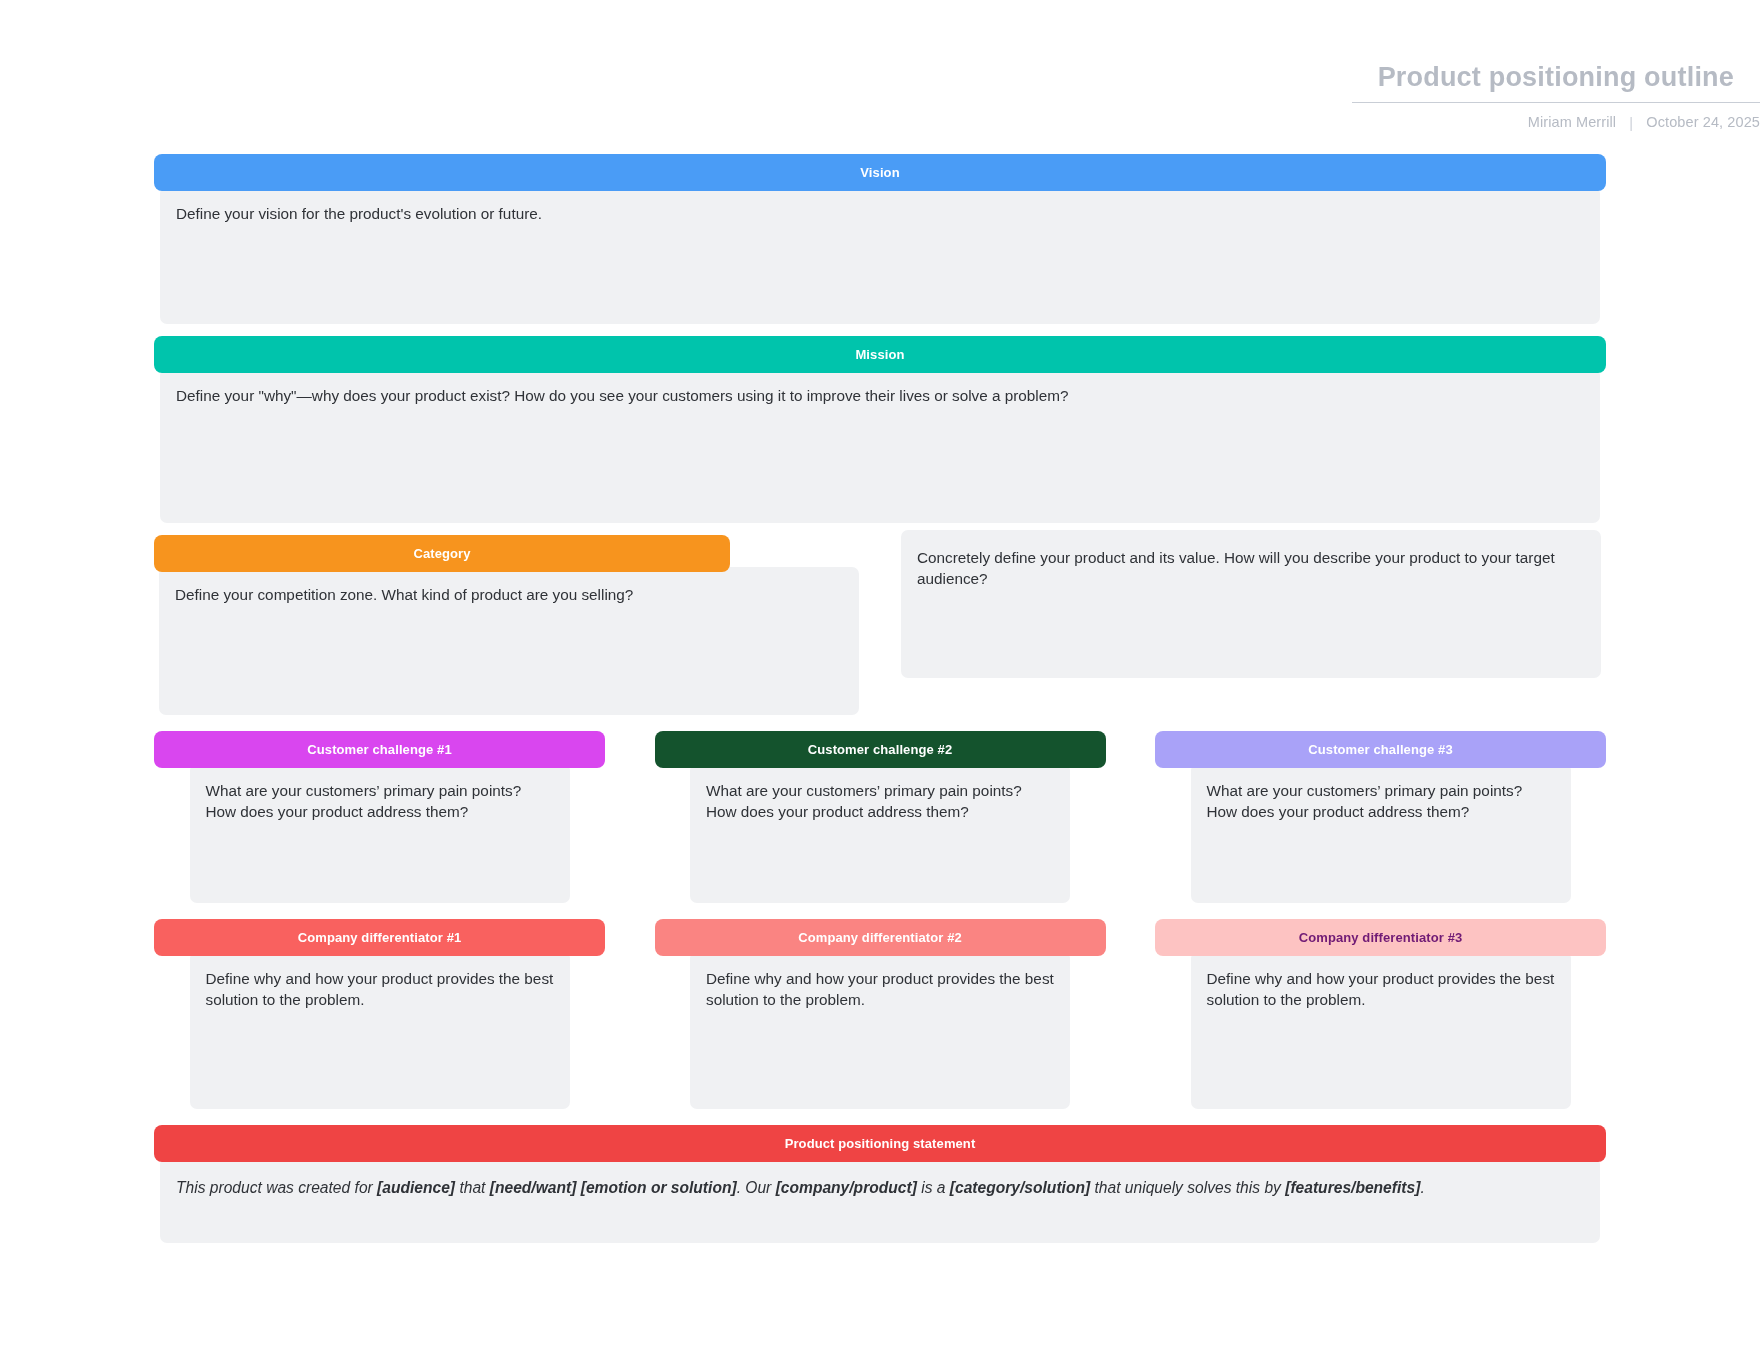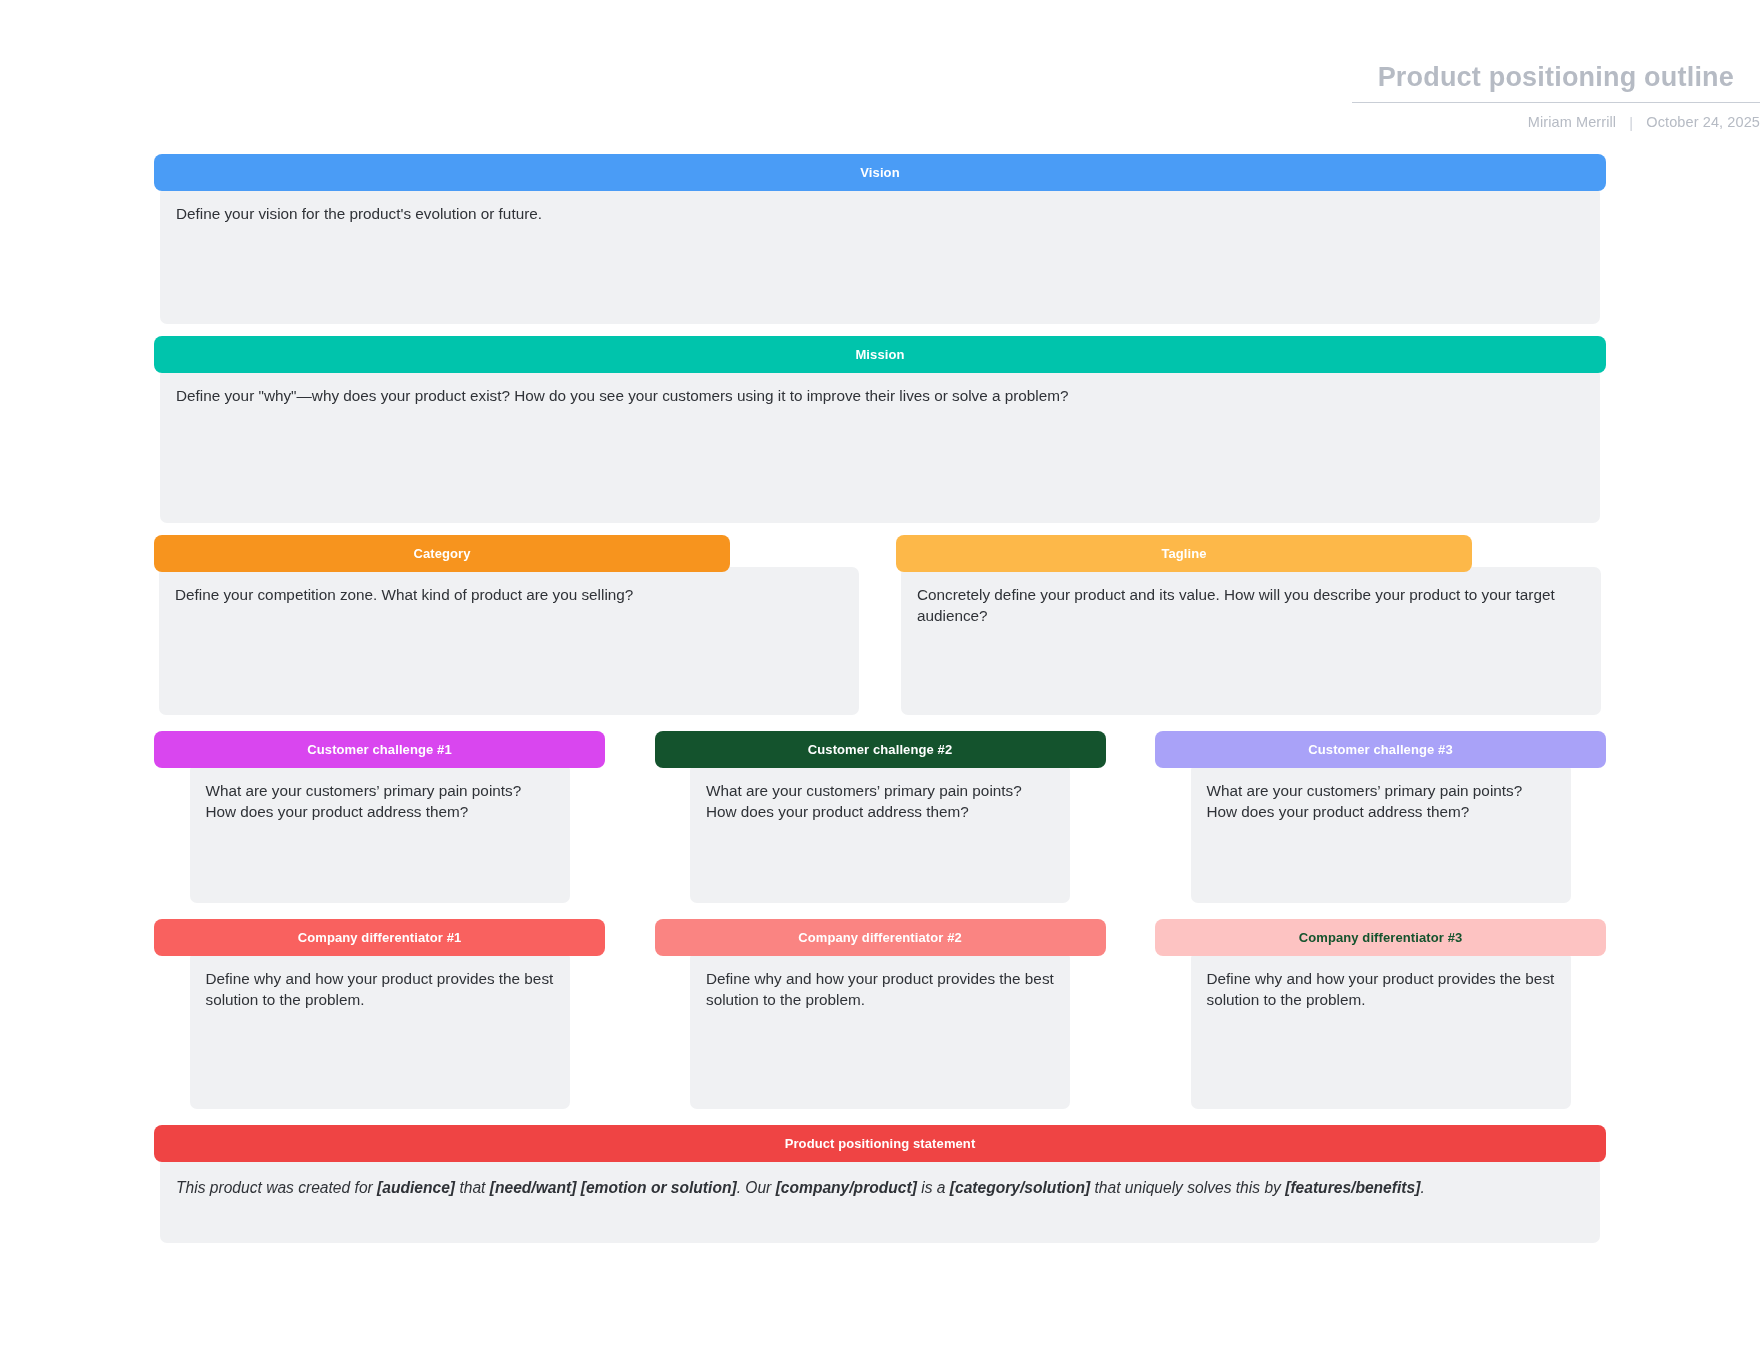--- a/index.html
+++ b/index.html
@@ -61,21 +61,21 @@
     display: flex;
     align-items: center;
     justify-content: center;
     font-size: 13px;
     font-weight: bold;
     color: #ffffff;
     letter-spacing: .1px;
     position: relative;
     z-index: 2;
   }
-  .bar.dark-text { color: #14532d; }
+  .bar.dark-text { color: #701a75; }
 
   .body-panel {
     background: #f0f1f3;
     border-radius: 7px;
     margin: -5px auto 12px auto;
     padding: 18px 16px 14px 16px;
     position: relative;
     z-index: 1;
   }
   .body-panel p {
@@ -165,23 +165,20 @@
     <div class="two-col">
       <div class="col-3-wrap col-2">
         <div class="bar" style="background:#f7941e">
           <span>Category</span>
         </div>
         <div class="body-panel">
           <p>Define your competition zone. What kind of product are you selling?</p>
         </div>
       </div>
       <div class="col-2">
-        <div class="bar" style="background:#fdb849">
-          <span>Tagline</span>
-        </div>
         <div class="body-panel">
           <p>Concretely define your product and its value. How will you describe your product to your target audience?</p>
         </div>
       </div>
     </div>
 
     <div class="three-col">
       <div class="col-3">
         <div class="bar" style="background:#d946ef">
           <span>Customer challenge #1</span>

